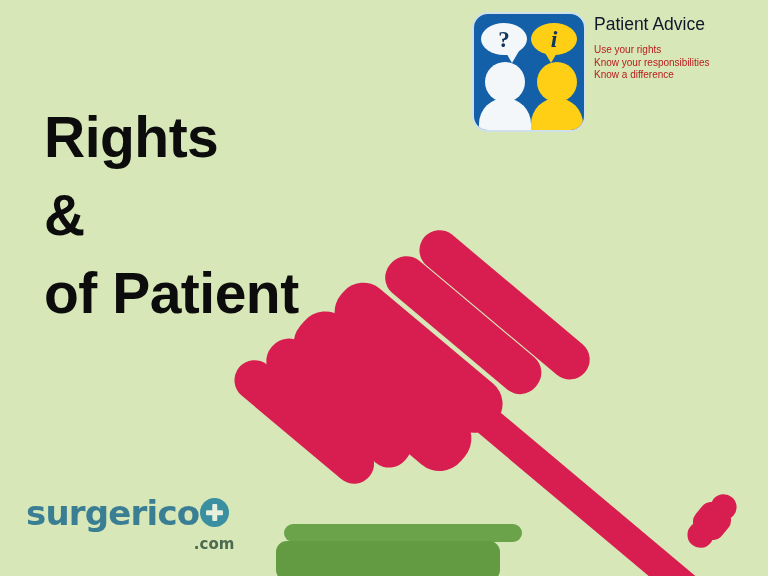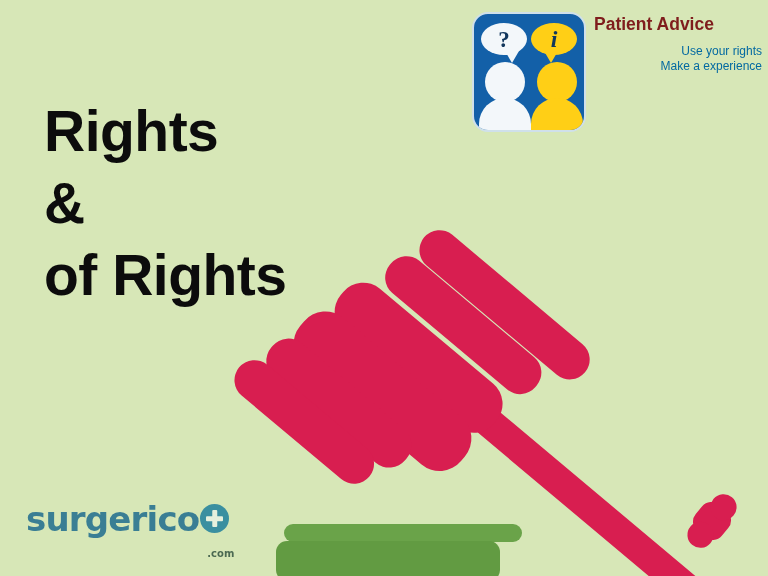--- a/index.html
+++ b/index.html
@@ -26,20 +26,21 @@
   }
   .title-line {
     display: block;
     font-family: "Liberation Sans", sans-serif;
     font-weight: bold;
     font-size: 57px;
     line-height: 1.26;
     color: #0c0c0c;
     letter-spacing: -0.5px;
     white-space: nowrap;
+    margin-top: 6px;
   }
 
   
   #pass-logo {
     position: absolute;
     left: 466px;
     top: 8px;
     width: 296px;
     height: 128px;
     z-index: 50;
@@ -117,44 +118,43 @@
     border-radius: 26px 26px 8px 8px;
   }
   .person.white { left: 5px;  top: 48px; width: 52px; height: 72px; }
   .person.yellow{ left: 57px; top: 48px; width: 52px; height: 72px; }
   .person.white .head, .person.white .body  { background: #f3f7fa; }
   .person.yellow .head, .person.yellow .body{ background: #ffcf16; }
 
   #pass-text { position: absolute; left: 128px; top: 6px; width: 168px; }
   .pass-head-line {
     display: block;
-    font-weight: bold;
+    font-weight: normal;
     font-size: 17.5px;
     line-height: 1.22;
-    color: #7f1d1d;
+    color: #0f172a;
     white-space: nowrap;
   }
   #pass-taglines { margin-top: 9px; }
   .pass-tagline {
     display: block;
-    font-size: 12px;
+    font-size: 10px;
     line-height: 1.22;
-    color: #0369a1;
+    color: #b91c1c;
     white-space: nowrap;
-    text-align: right;
   }
 
   
   #gavel { position: absolute; left: 0; top: 0; width: 768px; height: 576px; z-index: 10; }
 
   
   #surgerico {
     position: absolute;
     left: 26px;
-    bottom: 22px;
+    bottom: 28px;
     z-index: 60;
     height: 52px;
   }
   #surgerico-word {
     font-family: "DejaVu Sans", sans-serif;
     font-weight: bold;
     font-size: 34px;
     line-height: 1;
     color: #3a7e94;
     letter-spacing: -0.8px;
@@ -191,21 +191,21 @@
     top: 50%; left: 6px;
     transform: translateY(-50%);
     height: 5.5px; width: 17px;
   }
   #surgerico-dotcom {
     position: absolute;
     right: -4px;
     bottom: -5px;
     font-family: "DejaVu Sans", sans-serif;
     font-weight: bold;
-    font-size: 10px;
+    font-size: 15px;
     color: #4c6a52;
     letter-spacing: 0px;
   }
 </style>
 </head>
 <body>
 
 <div id="slide">
 
   <svg id="gavel" viewBox="0 0 768 576" preserveAspectRatio="none" aria-hidden="true">
@@ -241,21 +241,21 @@
 
       <rect x="286" y="330" width="175" height="44" rx="21" transform="rotate(40 286 330)"></rect>
 
       <rect x="252" y="352" width="170" height="40" rx="20" transform="rotate(40 252 352)"></rect>
     </g>
   </svg>
 
   <div id="title-block">
     <span class="title-line">Rights</span>
     <span class="title-line">&amp;</span>
-    <span class="title-line">of Rights</span>
+    <span class="title-line">of Patient</span>
   </div>
 
   <div id="pass-logo">
 
     <div id="pass-mark">
       <div class="bubble white">
         <span class="bubble-glyph">?</span>
         <span class="tail"></span>
       </div>
       <div class="bubble yellow">
@@ -269,21 +269,22 @@
       <div class="person yellow">
         <span class="head"></span>
         <span class="body"></span>
       </div>
     </div>
 
     <div id="pass-text">
       <span class="pass-head-line">Patient Advice</span>
       <div id="pass-taglines">
         <span class="pass-tagline">Use your rights</span>
-        <span class="pass-tagline">Make a experience</span>
+        <span class="pass-tagline">Know your responsibilities</span>
+        <span class="pass-tagline">Know a difference</span>
       </div>
     </div>
   </div>
 
   <div id="surgerico">
     <span id="surgerico-word">surgerico</span><span id="surgerico-cross-wrap">
       <span id="surgerico-cross-circle"></span>
     </span>
     <span id="surgerico-dotcom">.com</span>
   </div>

